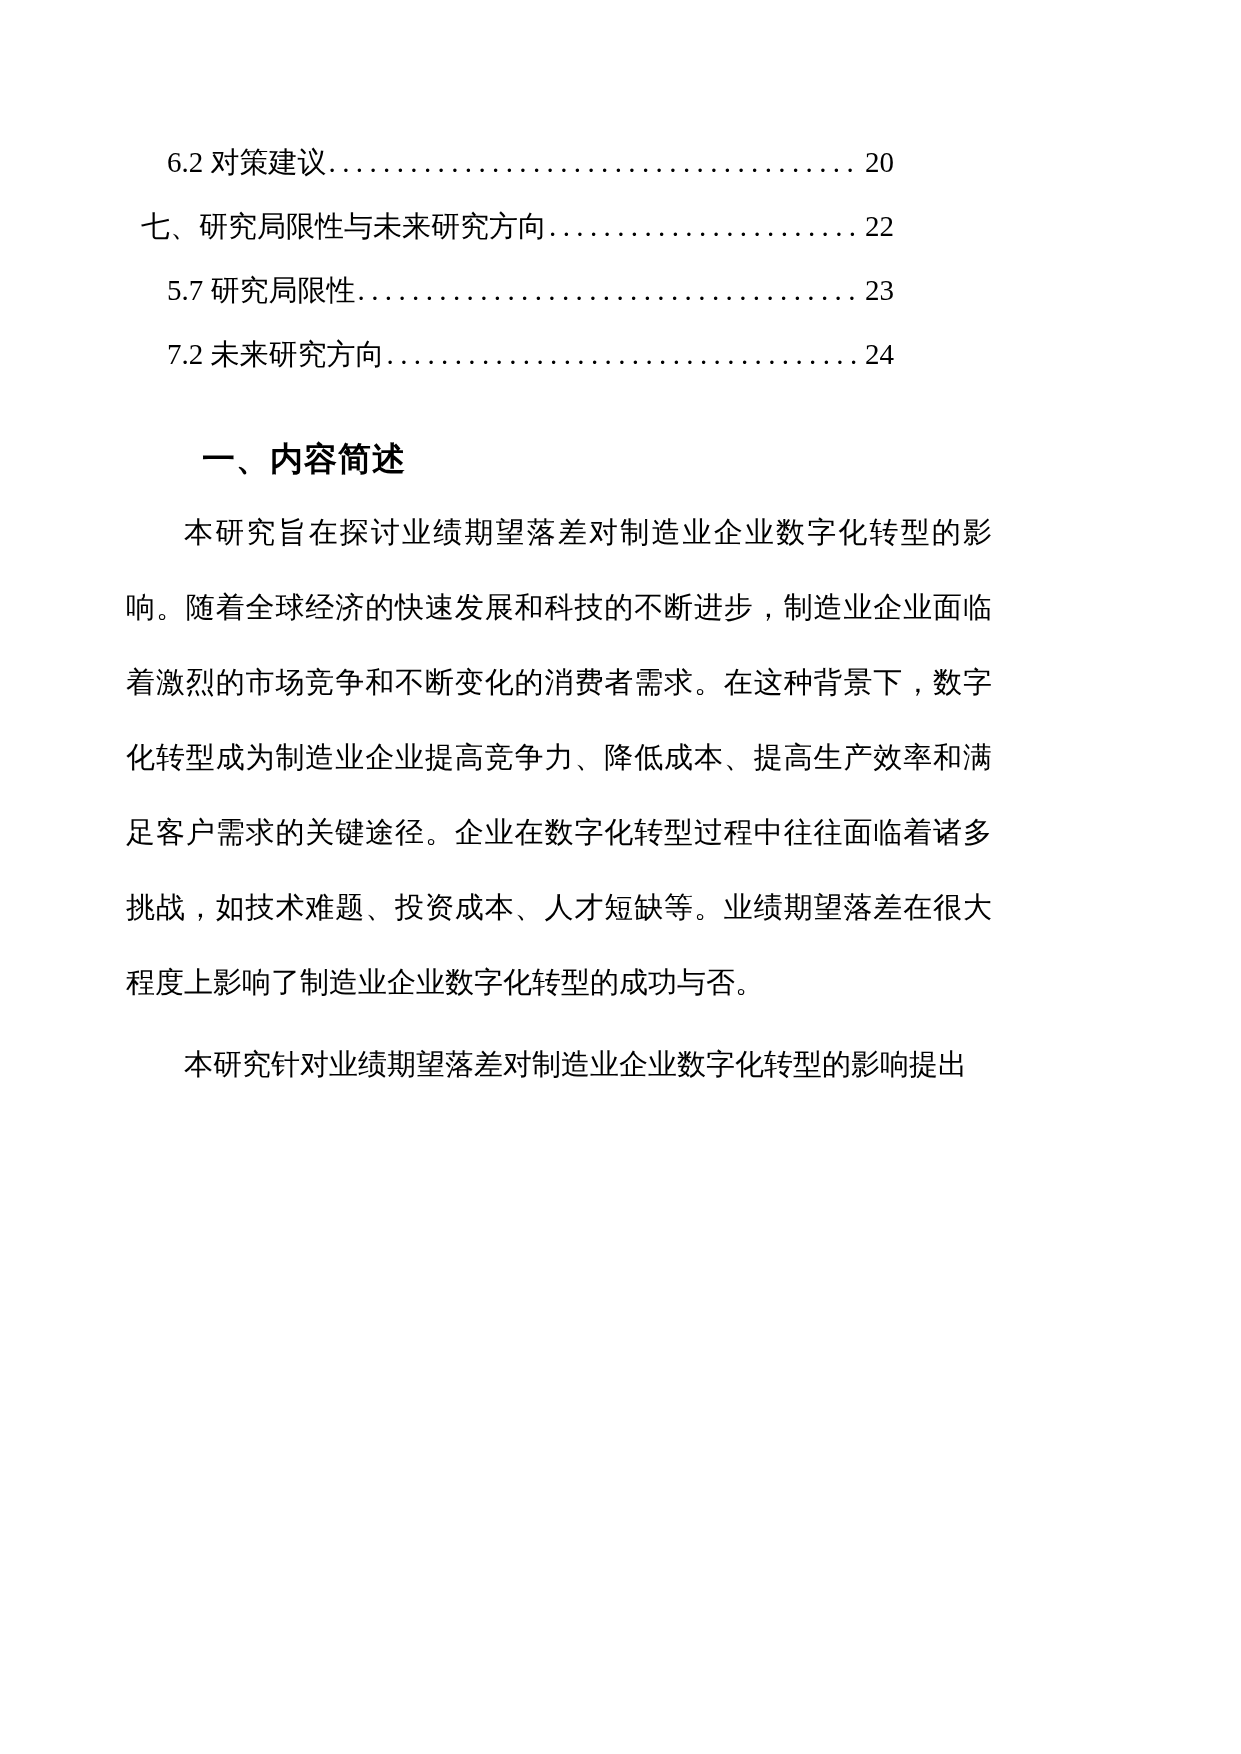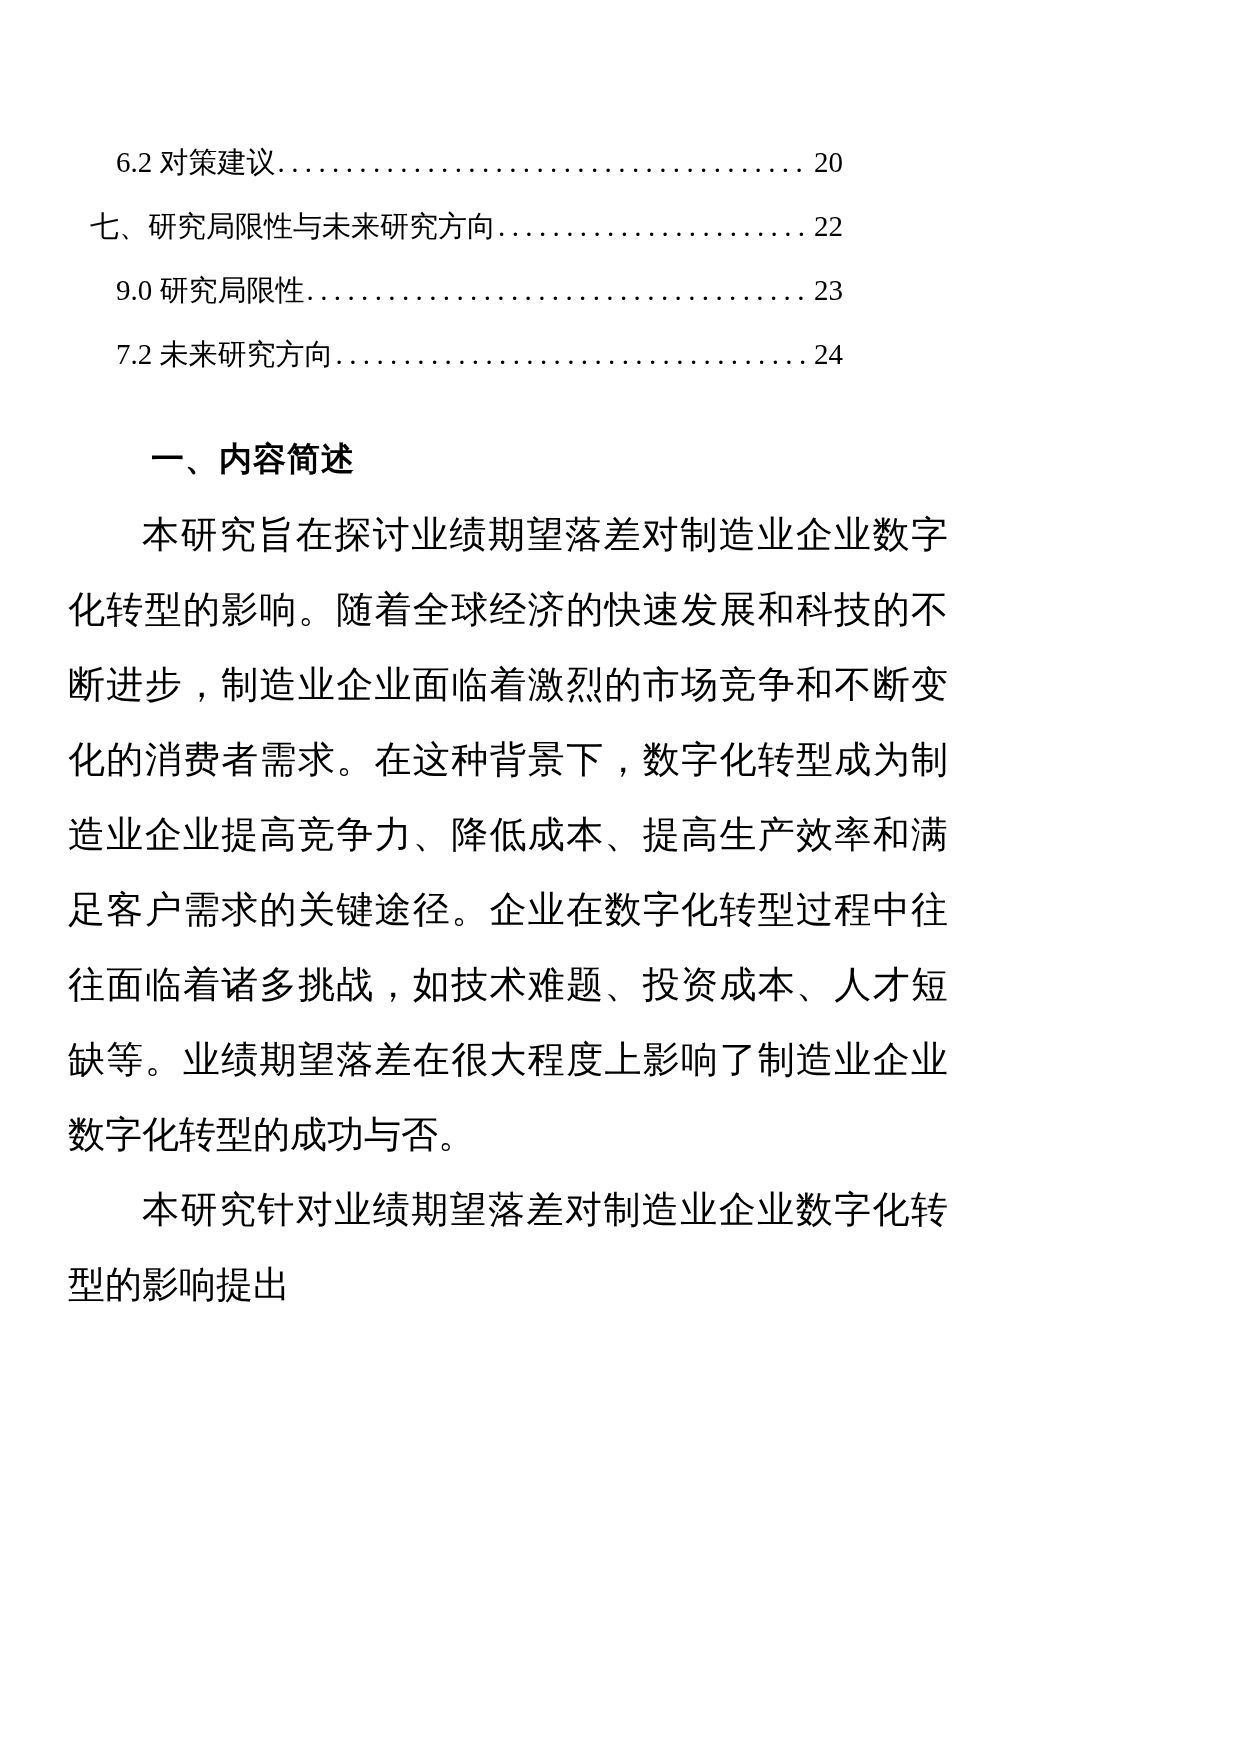--- a/index.html
+++ b/index.html
@@ -11,21 +11,21 @@
     width: 1241px;
     height: 1754px;
     color: #000000;
     font-family: "Liberation Serif", "DejaVu Serif", serif;
     overflow: hidden;
   }
   .page {
     box-sizing: border-box;
     width: 1241px;
     height: 1754px;
-    padding: 130px 160px 0 68px;
+    padding: 130px 160px 0 119px;
     background: #ffffff;
   }
   
   .toc {
     width: 775px;
   }
   .toc-row {
     display: flex;
     align-items: baseline;
     font-size: 29px;
@@ -56,27 +56,28 @@
     line-height: 1.25;
     margin: 52px 0 0 83px;
     letter-spacing: 1px;
   }
   
   .body-text {
     width: 880px;
     margin-top: 18px;
   }
   .body-para {
-    margin: 0;
-    font-size: 37px;
+    margin: 7px;
+    font-size: 29px;
     line-height: 75px;
     text-align: justify;
     text-justify: inter-character;
     text-indent: 2em;
     word-break: normal;
+    font-family: Liberation Mono, monospace;
   }
 </style>
 </head>
 <body>
 
 <div class="page">
 
   <nav class="toc">
 
     <div class="toc-row level-2">
@@ -85,21 +86,21 @@
       <span class="toc-page">20</span>
     </div>
 
     <div class="toc-row level-1">
       <span class="toc-label">七、研究局限性与未来研究方向</span>
       <span class="toc-leader">......................................................................</span>
       <span class="toc-page">22</span>
     </div>
 
     <div class="toc-row level-2">
-      <span class="toc-label">9.0 研究局限性</span>
+      <span class="toc-label">5.7 研究局限性</span>
       <span class="toc-leader">......................................................................</span>
       <span class="toc-page">23</span>
     </div>
 
     <div class="toc-row level-2">
       <span class="toc-label">7.2 未来研究方向</span>
       <span class="toc-leader">......................................................................</span>
       <span class="toc-page">24</span>
     </div>
 

